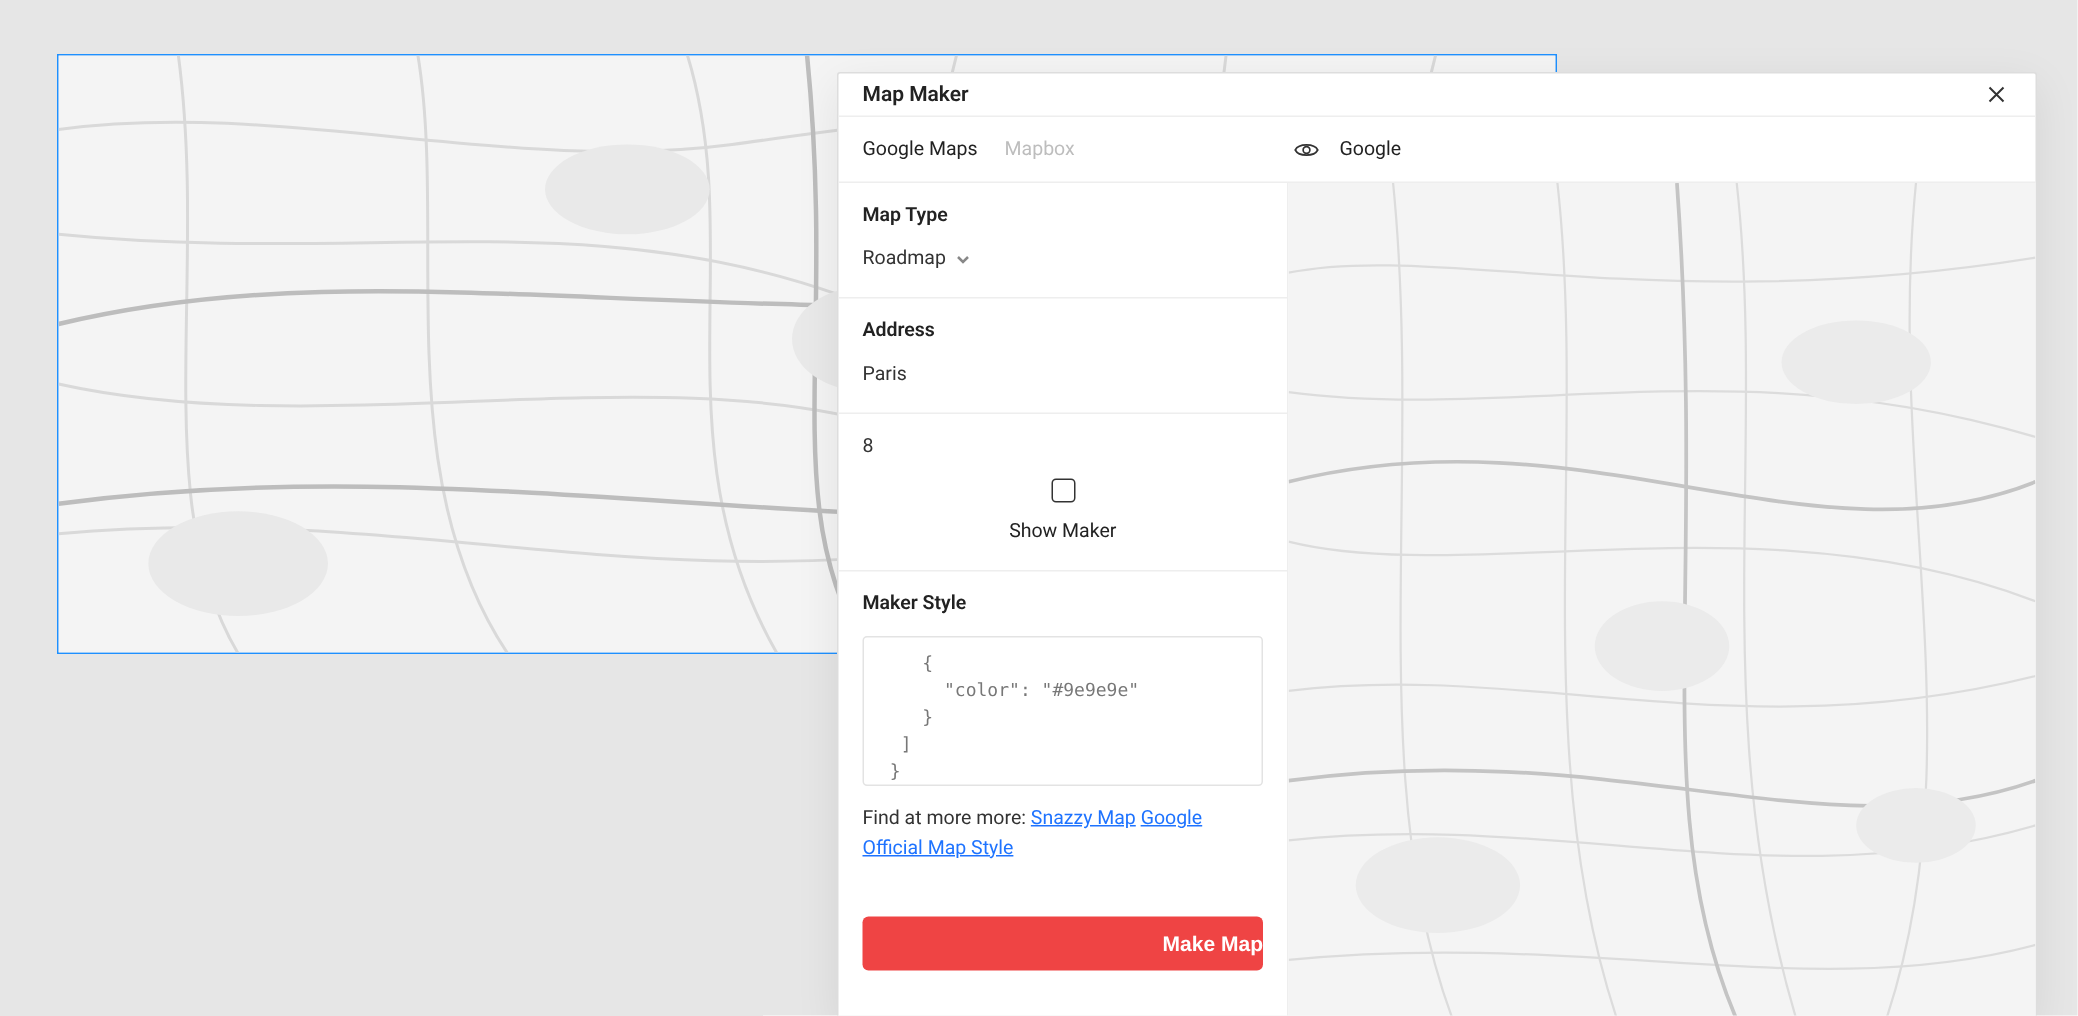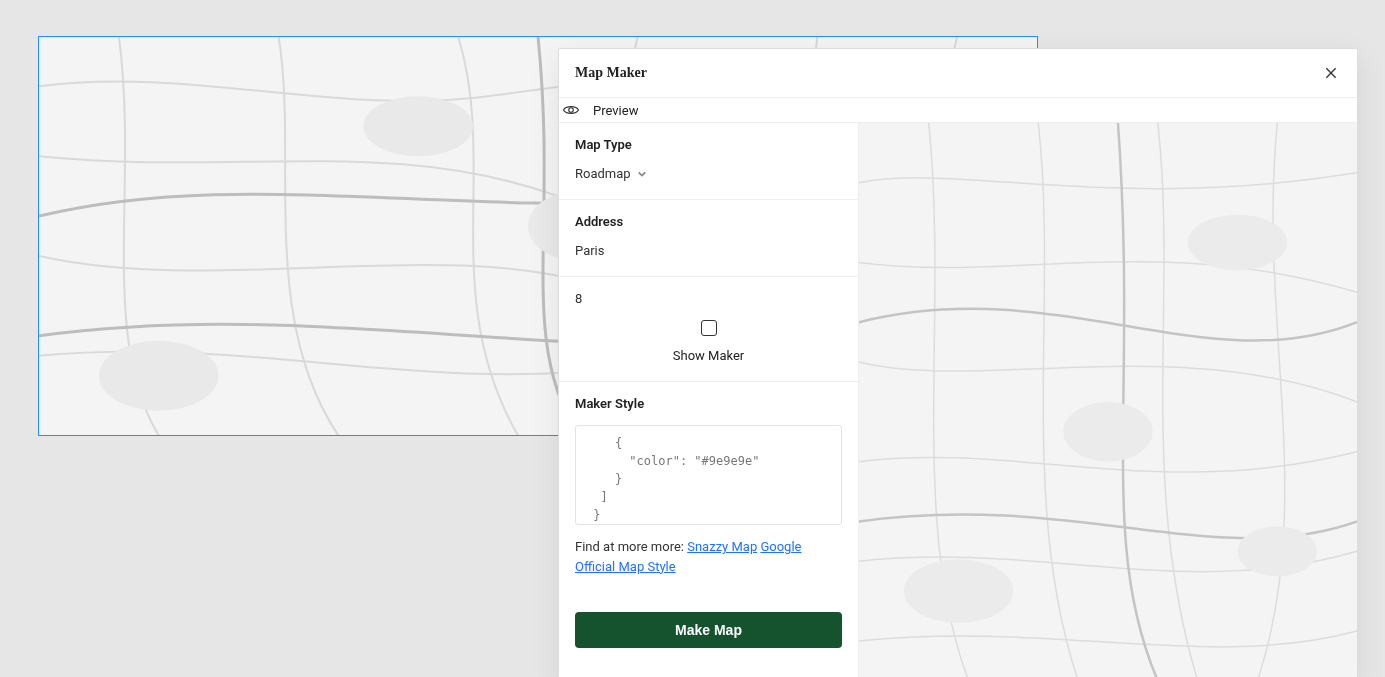--- a/index.html
+++ b/index.html
@@ -35,23 +35,22 @@
     width: 800px;
     background: #fff;
     border: 1px solid #ddd;
     box-shadow: 0 8px 30px rgba(0,0,0,0.08);
     border-radius: 2px;
   }
   .modal-header {
     display: flex;
     align-items: center;
     justify-content: space-between;
-    padding: 14px 16px;
+    padding: 4px 16px;
     border-bottom: 1px solid #eee;
-    font-family: Liberation Serif, serif;
   }
   .modal-title { font-size: 14px; font-weight: 600; }
   .close-btn {
     width: 20px; height: 20px;
     display:flex; align-items:center; justify-content:center;
     cursor: pointer;
     color:#333;
   }
   .close-btn svg { width:16px; height:16px; stroke:#333; stroke-width:2; }
 
@@ -132,29 +131,29 @@
     color:#333;
     margin-top: 12px;
     line-height: 1.5;
   }
   .find-more a { color:#1e73ff; }
 
   .make-btn {
     display:block;
     margin: 18px 16px 18px 16px;
     width: calc(100% - 32px);
-    background: #14532d;
+    background: #ef4444;
     color: #fff;
     border: none;
     border-radius: 4px;
     padding: 10px 0;
     font-size: 14px;
     font-weight: 600;
     cursor:pointer;
-    text-align:center;
+    text-align:right;
   }
 
   .preview-col {
     flex:1;
     position:relative;
     background:#f3f3f3;
     overflow:hidden;
     min-height: 500px;
   }
   .preview-col svg { width:100%; height:100%; display:block; }
@@ -195,27 +194,31 @@
   <div class="modal-header">
     <div class="modal-title">Map Maker</div>
     <div class="close-btn">
       <svg viewBox="0 0 24 24">
           <path d="M5 5 L19 19 M19 5 L5 19" fill="none"></path>
         </svg>
     </div>
   </div>
 
   <div class="modal-subheader">
+    <div class="tabs">
+      <div class="tab">Google Maps</div>
+      <div class="tab inactive">Mapbox</div>
+    </div>
     <div class="eye-icon">
       <svg viewBox="0 0 24 24">
           <path d="M2 12 C 5 6, 19 6, 22 12 C 19 18, 5 18, 2 12 Z"></path>
           <circle cx="12" cy="12" r="3"></circle>
         </svg>
     </div>
-    <div class="preview-label">Preview</div>
+    <div class="preview-label">Google</div>
   </div>
 
   <div class="modal-body">
     <div class="form-col">
 
       <div class="section">
         <div class="section-label">Map Type</div>
         <div class="select-row">
           <span>Roadmap</span>
           <svg viewBox="0 0 12 12">

